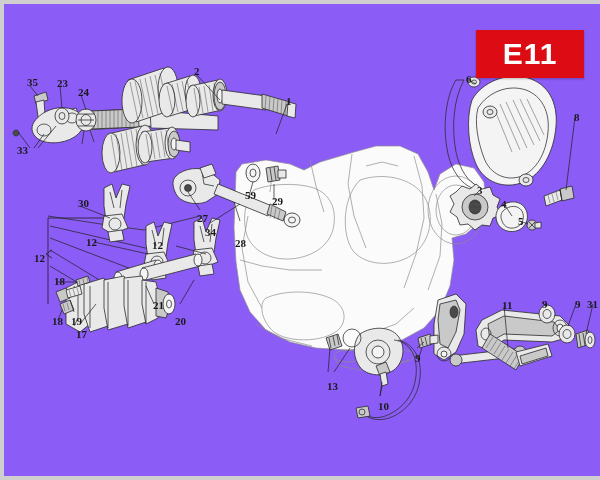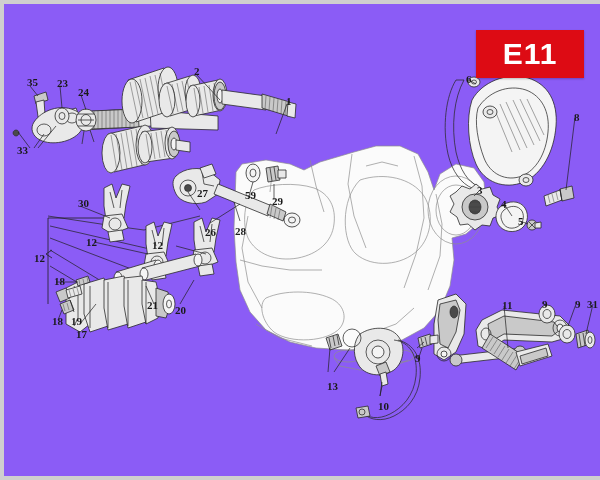--- a/index.html
+++ b/index.html
@@ -482,28 +482,28 @@
     <div class="lbl" style="left:498px;top:296px">11</div>
     <div class="lbl" style="left:148px;top:236px">12</div>
     <div class="lbl" style="left:323px;top:377px">13</div>
     <div class="lbl" style="left:374px;top:397px">10</div>
     <div class="lbl" style="left:411px;top:349px">9</div>
     <div class="lbl" style="left:30px;top:249px">12</div>
     <div class="lbl" style="left:72px;top:325px">17</div>
     <div class="lbl" style="left:50px;top:272px">18</div>
     <div class="lbl" style="left:48px;top:312px">18</div>
     <div class="lbl" style="left:67px;top:312px">19</div>
-    <div class="lbl" style="left:171px;top:301px">20</div>
-    <div class="lbl" style="left:143px;top:296px">21</div>
+    <div class="lbl" style="left:171px;top:312px">20</div>
+    <div class="lbl" style="left:149px;top:296px">21</div>
     <div class="lbl" style="left:13px;top:141px">33</div>
     <div class="lbl" style="left:53px;top:74px">23</div>
     <div class="lbl" style="left:74px;top:83px">24</div>
     <div class="lbl" style="left:23px;top:73px">35</div>
-    <div class="lbl" style="left:201px;top:223px">26</div>
-    <div class="lbl" style="left:193px;top:184px">27</div>
-    <div class="lbl" style="left:231px;top:222px">28</div>
+    <div class="lbl" style="left:201px;top:223px">34</div>
+    <div class="lbl" style="left:193px;top:209px">27</div>
+    <div class="lbl" style="left:231px;top:234px">28</div>
     <div class="lbl" style="left:268px;top:192px">29</div>
     <div class="lbl" style="left:74px;top:194px">30</div>
     <div class="lbl" style="left:583px;top:295px">31</div>
     <div class="lbl" style="left:241px;top:186px">59</div>
 
   </div>
 </div>
 
 </body></html>

